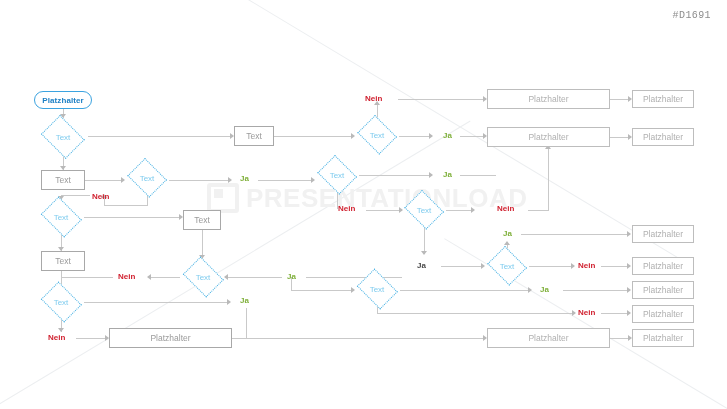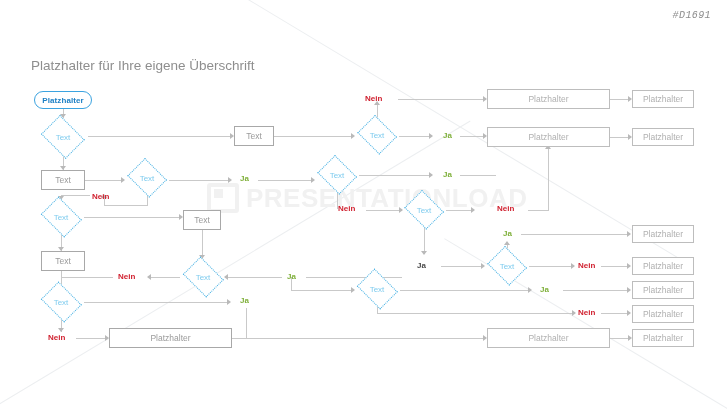--- a/index.html
+++ b/index.html
@@ -11,21 +11,20 @@
   .slide{position:absolute;inset:0;background:#fff;}
 
   
   .diag{position:absolute;background:#eceef0;transform-origin:0 0;pointer-events:none;}
 
   
   .doc-id{
     position:absolute;top:10px;right:16px;
     font-size:10px;color:#8d8d8d;letter-spacing:.4px;
     font-family:"Liberation Mono","DejaVu Sans Mono",monospace;
-    font-style:italic;
   }
   .title{
     position:absolute;left:30px;top:26px;
     font-size:25px;font-weight:bold;color:#1a1a1a;letter-spacing:.2px;
     white-space:nowrap;
   }
   .subtitle{
     position:absolute;left:31px;top:58px;
     font-size:13.5px;color:#8e8e8e;font-weight:normal;white-space:nowrap;
   }
@@ -94,21 +93,20 @@
 </head>
 <body>
 
 <div class="slide">
 
   <div class="diag" style="left:200px;top:-30px;width:560px;height:1px;transform:rotate(31deg);"></div>
   <div class="diag" style="left:-10px;top:409px;width:560px;height:1px;transform:rotate(-31deg);"></div>
   <div class="diag" style="left:727px;top:409px;width:330px;height:1px;transform:rotate(-149deg);"></div>
 
   <div class="doc-id">#D1691</div>
-  <div class="subtitle">Platzhalter für Ihre eigene Überschrift</div>
 
   <div class="wm">
     <div class="wm-mark"></div>
     <div class="wm-text">PRESENTATIONLOAD</div>
   </div>
 
   <div class="canvas">
 
     <div class="ln lnv" style="left:63px;top:109px;height:9px;"></div>
     <div class="arr arr-d" style="left:60px;top:114px;"></div>

